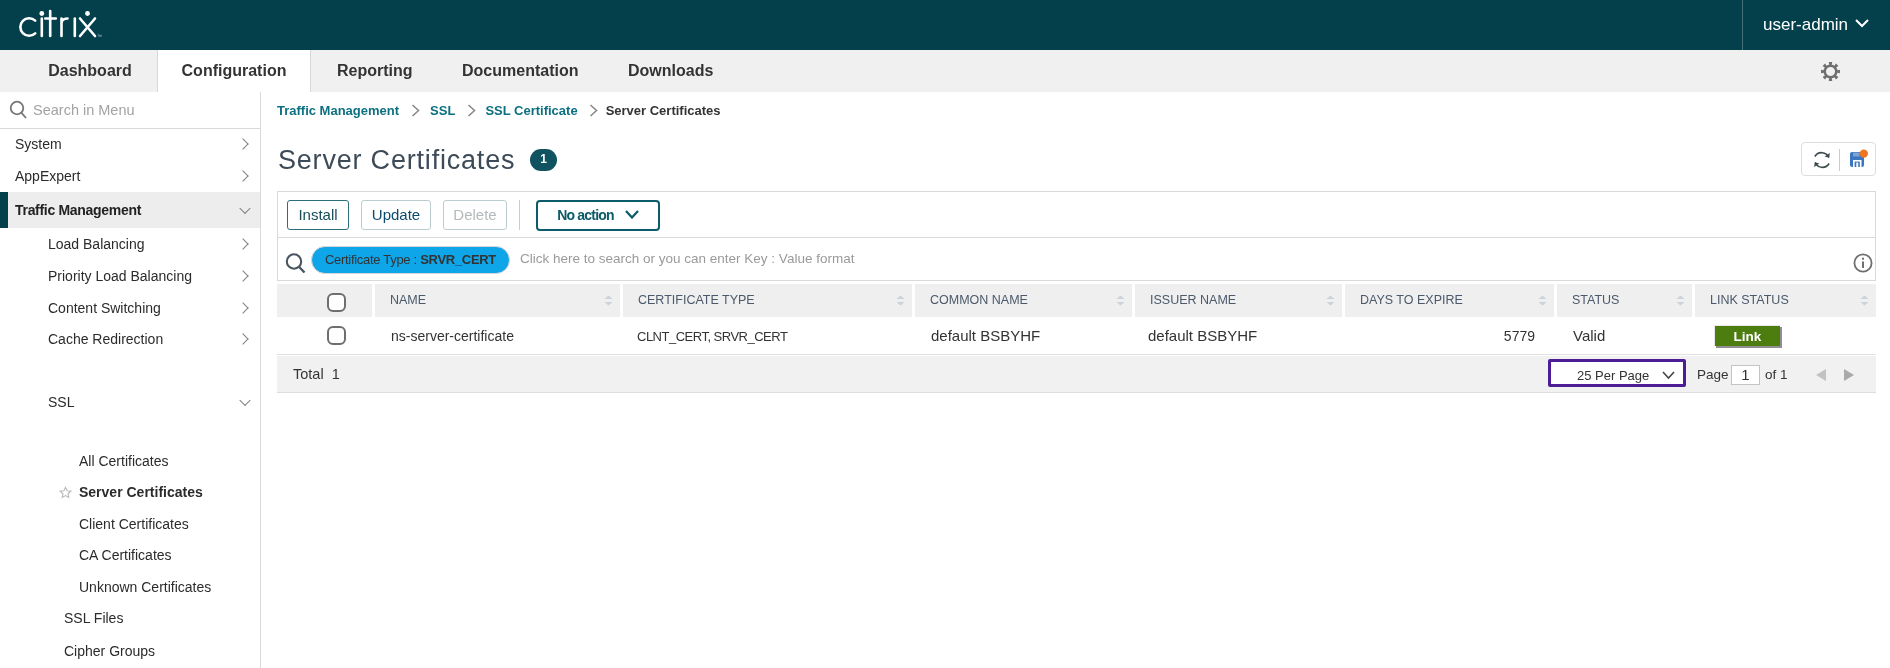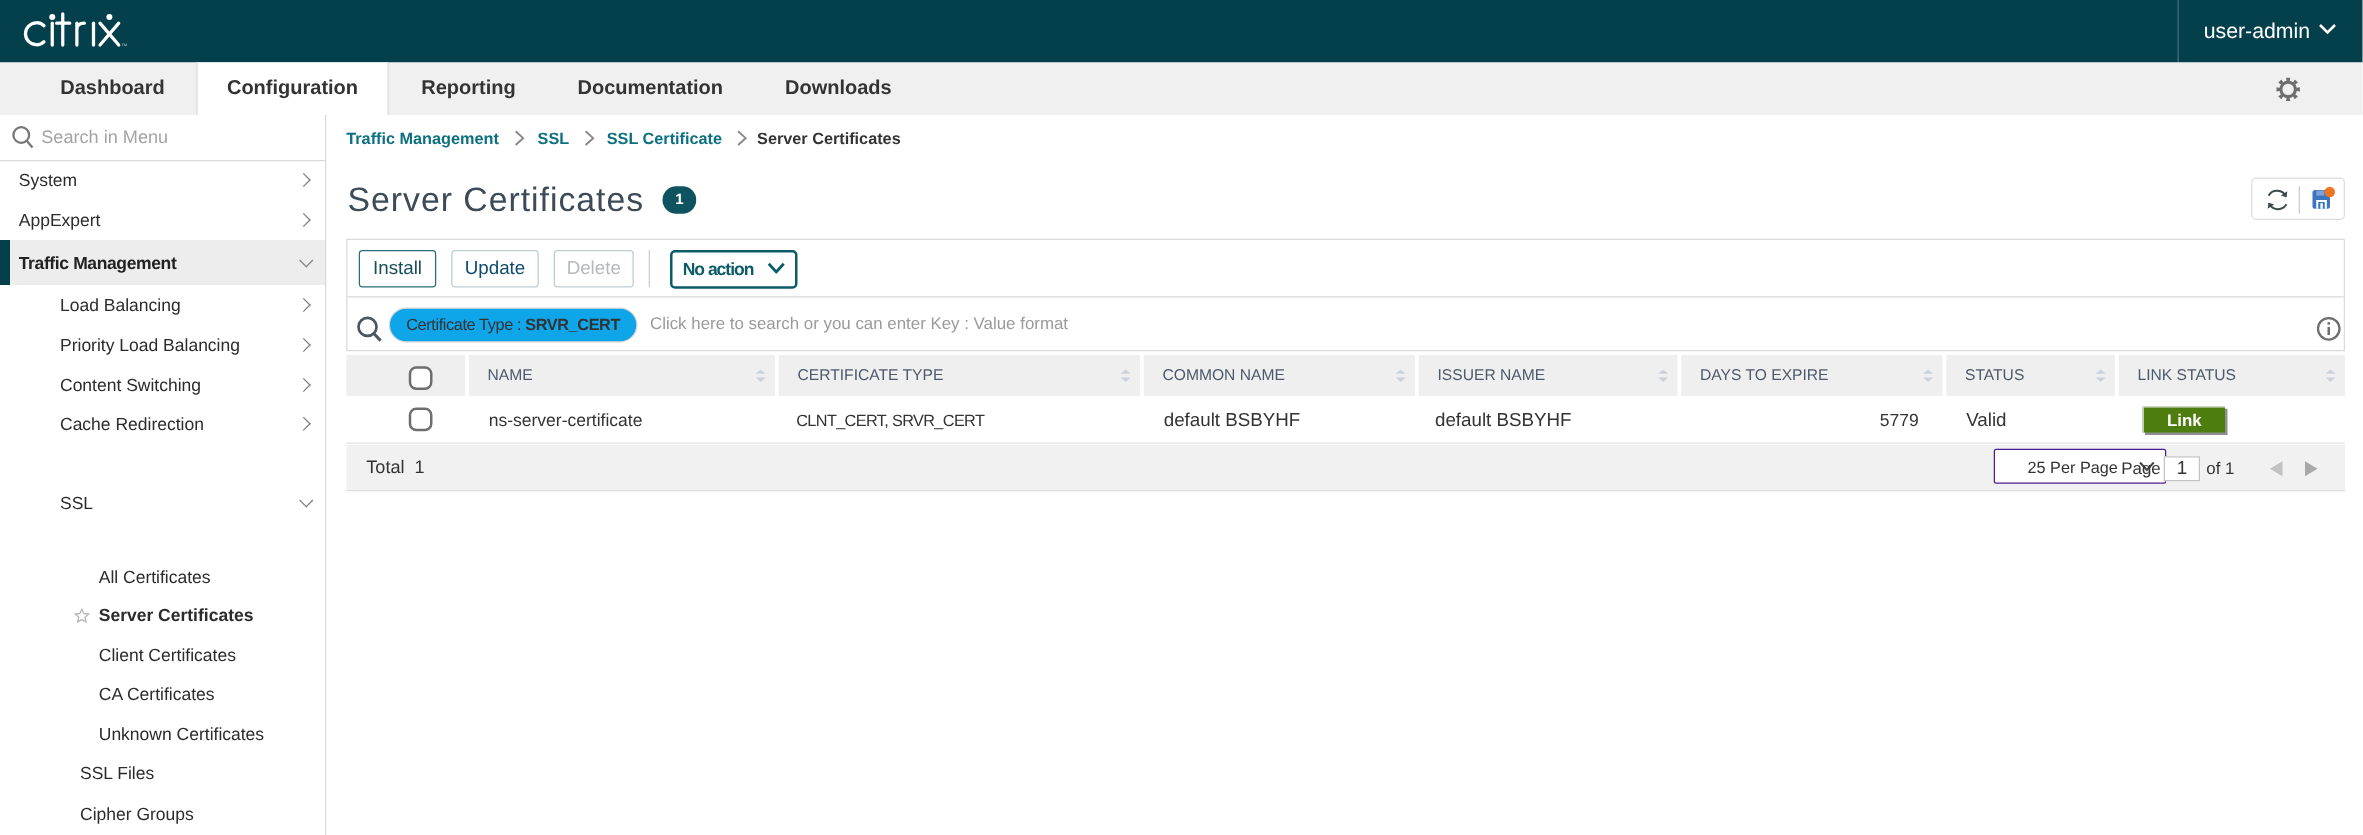--- a/index.html
+++ b/index.html
@@ -39,35 +39,35 @@
 #iconbox .div { position:absolute; left:37px; top:6px; width:1px; height:22px; background:#ccc; }
 
 
 #toolcard { position:absolute; left:277px; top:191px; width:1599px; height:90px; border:1px solid #d9d9d9; background:#fff; }
 #btnrow { position:absolute; left:0; top:0; width:1597px; height:46px; border-bottom:1px solid #d9d9d9; }
 .btn { position:absolute; top:8px; height:30px; background:#fff; border-radius:3px; font-size:15px; text-align:center; line-height:28px; }
 #btn-install { left:9px; width:62px; border:1px solid #2a6e7c; color:#174d58; }
 #btn-update { left:83px; width:70px; border:1px solid #bccdd1; color:#0c4a6e; }
 #btn-delete { left:165px; width:64px; border:1px solid #bccdd1; color:#b4b9bb; }
 #btnsep { position:absolute; left:241px; top:8px; width:1px; height:30px; background:#ccc; }
-#btn-noaction { position:absolute; left:258px; top:8px; width:102px; height:31px; border:2px solid #0b5b68; border-radius:4px; color:#0b5b68; font-size:14px; letter-spacing:-0.8px; font-weight:700; line-height:27px; text-align:center; }
+#btn-noaction { position:absolute; left:258px; top:8px; width:124px; height:31px; border:2px solid #0b5b68; border-radius:4px; color:#0b5b68; font-size:14px; letter-spacing:-0.8px; font-weight:700; line-height:27px; text-align:center; }
 #searchrow { position:absolute; left:0; top:46px; width:1597px; height:43px; }
 #pill { position:absolute; left:33px; top:8px; width:199px; height:28px; border-radius:14px; background:#0ea5e9; border:1px solid #d7d7d7; font-size:13px; letter-spacing:-0.3px; color:#333; line-height:26px; text-align:center; }
 #searchph { position:absolute; left:242px; top:13px; font-size:13.5px; color:#9a9a9a; }
 
 
 #tbl { position:absolute; left:277px; top:284px; width:1599px; height:110px; }
 .hc { position:absolute; top:0; height:33px; background:#efefef; font-size:12.5px; color:#4b596b; line-height:33px; }
 .hc span { padding-left:15px; }
 .dc { position:absolute; top:33px; height:38px; background:#fff; font-size:14px; color:#333; line-height:38px; }
 #dr-border { position:absolute; left:0; top:70px; width:1599px; height:1px; background:#e2e2e2; }
 #tfoot { position:absolute; left:0; top:72px; width:1599px; height:37px; background:#f1f1f1; border-bottom:1px solid #ddd; font-size:14px; color:#333; }
 .cbx { width:19px; height:19px; border:2px solid #6e6e6e; border-radius:6px; background:#fff; }
 #linkbtn { position:absolute; left:19px; top:8px; width:66px; height:21px; background:#4d7c0f; color:#fff; font-size:13.5px; font-weight:700; text-align:center; line-height:21px; box-shadow:2px 2px 0 #8f8f8f; border-top:1px solid #e8e8e8; border-left:1px solid #e8e8e8; }
-#pagesel { position:absolute; left:1271px; top:3px; width:138px; height:28px; border:1px solid #4c1d95; border-radius:2px; background:#fff; line-height:26px;margin-left:47px; }
+#pagesel { position:absolute; left:1271px; top:3px; width:138px; height:28px; border:3px solid #4c1d95; border-radius:2px; background:#fff; line-height:26px; }
 #pageinput { position:absolute; left:1454px; top:9px; width:29px; height:20px; border:1px solid #c4c4c4; background:#fff; text-align:center; line-height:18px; font-size:15px; }
 .tri-l { width:0; height:0; border-top:6px solid transparent; border-bottom:6px solid transparent; border-right:10px solid #c2c2c2; }
 .tri-r { width:0; height:0; border-top:6px solid transparent; border-bottom:6px solid transparent; border-left:10px solid #a9a9a9; }
 </style>
 </head>
 <body>
 
 <div id="topbar">
   <svg class="abs" style="left:14px;top:4px" width="100" height="42" viewBox="0 0 100 42">
     <g stroke="#fff" stroke-width="2.6" fill="none" stroke-linecap="round">

